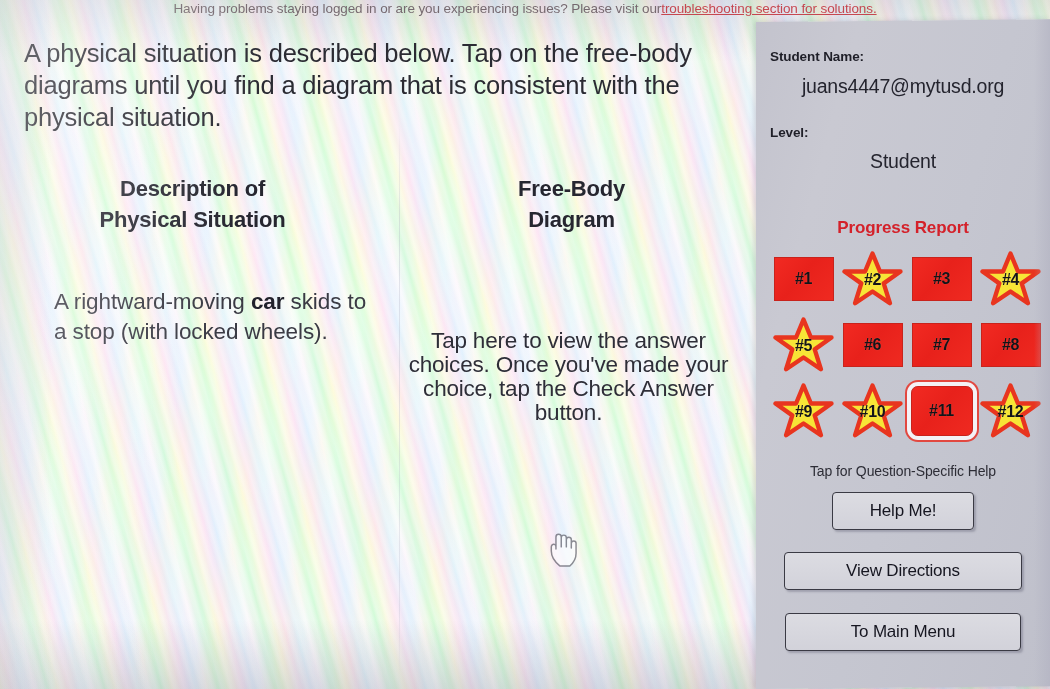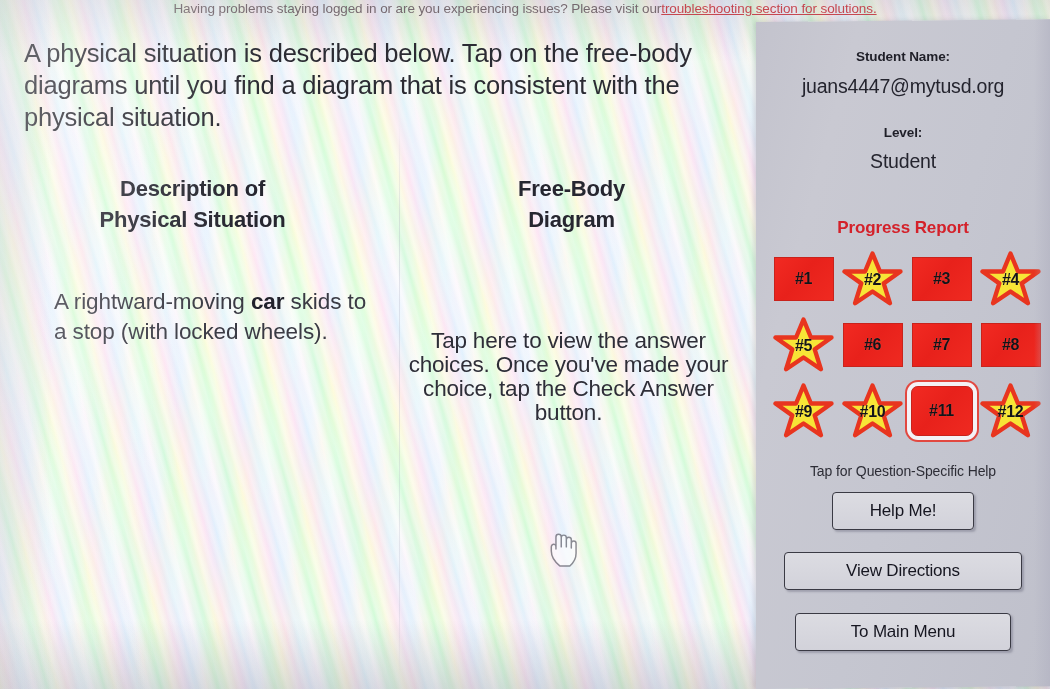--- a/index.html
+++ b/index.html
@@ -192,21 +192,21 @@
   .sidebar::after {
     content: "";
     position: absolute;
     right: 0; top: 0; bottom: 0;
     width: 16px;
     background: linear-gradient(to right, rgba(180,180,195,0) 0%, rgba(176,176,192,0.55) 100%);
     pointer-events: none;
   }
 
   .sb-label {
-    text-align: center;
+    text-align: left;
     font-size: 13.5px;
     font-weight: bold;
     color: #1f1f28;
     letter-spacing: -0.1px;
   }
   .sb-value {
     text-align: center;
     font-size: 19.5px;
     color: #24242e;
     letter-spacing: -0.2px;
@@ -292,21 +292,21 @@
     font-family: "Liberation Sans", sans-serif;
     font-size: 17px;
     font-weight: normal;
     color: #161620;
     letter-spacing: -0.2px;
     box-shadow: 2px 2px 2px rgba(90,90,110,0.35);
     cursor: pointer;
   }
   .btn-help      { margin-top: 13px; width: 142px; height: 38px; }
   .btn-direction { margin-top: 22px; width: 238px; height: 38px; }
-  .btn-menu      { margin-top: 23px; width: 216px; height: 38px; }
+  .btn-menu      { margin-top: 23px; width: 236px; height: 38px; }
 
   .glare {
     position: absolute;
     left: 0; top: 0;
     width: 330px; height: 689px;
     background: linear-gradient(100deg, rgba(255,255,255,0.30) 0%, rgba(255,255,255,0) 62%);
     pointer-events: none;
     z-index: 8;
   }
 </style>

